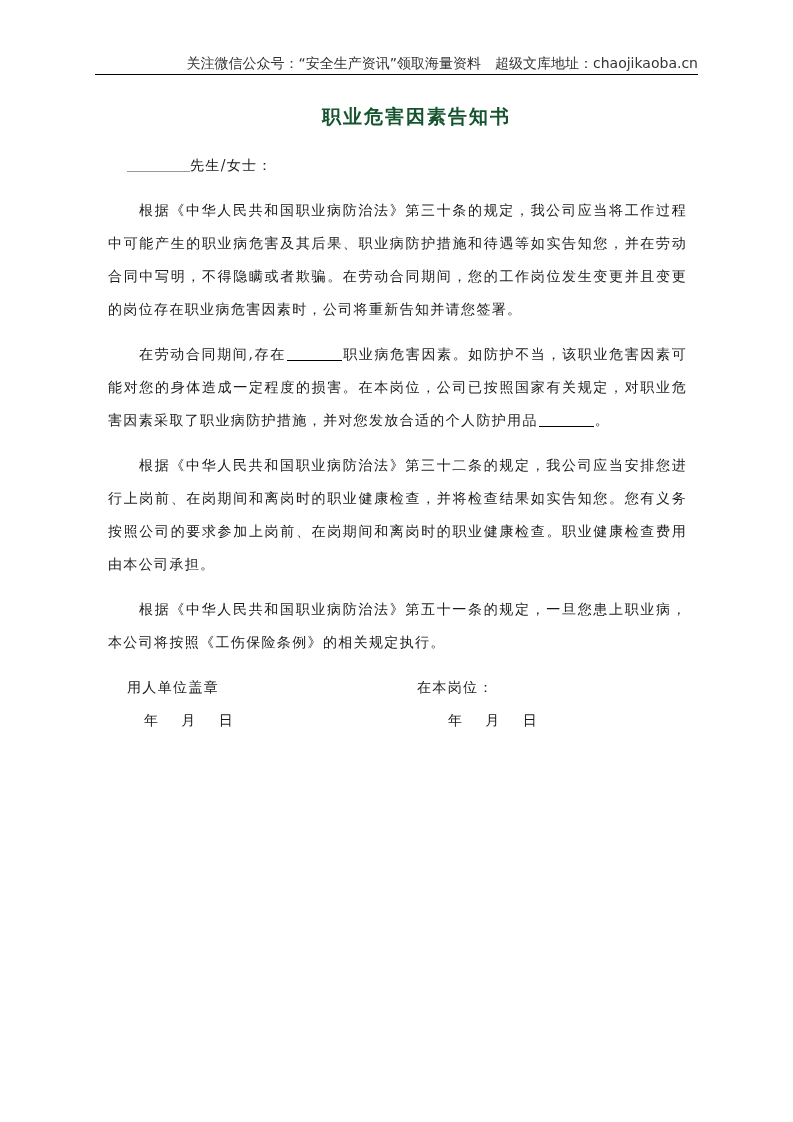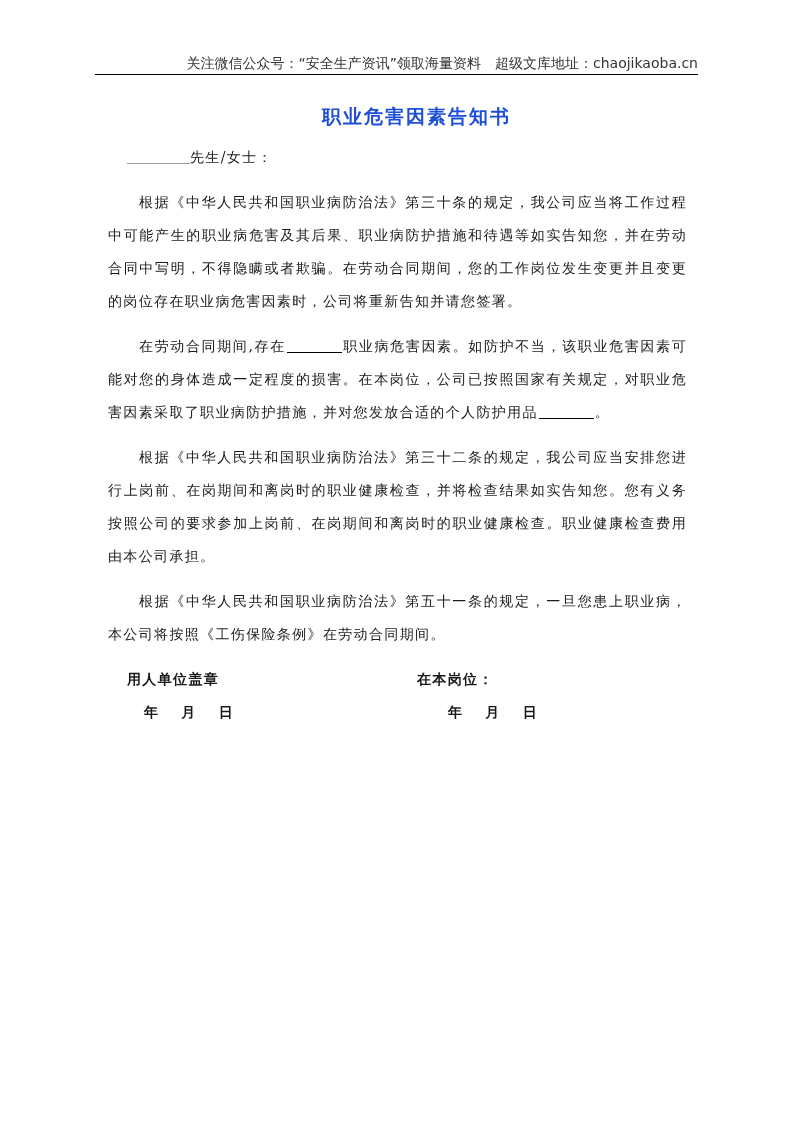--- a/index.html
+++ b/index.html
@@ -33,38 +33,38 @@
     .title {
       position: absolute;
       left: 0;
       width: 793px;
       top: 104px;
       text-align: center;
       font-family: "DejaVu Sans", "Liberation Sans", sans-serif;
       font-weight: bold;
       font-size: 19px;
       letter-spacing: 2px;
-      color: #1d4ed8;
+      color: #14532d;
       padding-left: 40px;
       box-sizing: border-box;
     }
     .body {
       position: absolute;
       left: 96px;
       top: 137px;
       width: 603px;
       font-size: 14px;
       line-height: 33px;
       letter-spacing: 1.35px;
       text-align: justify;
     }
     .greeting {
       padding-left: 31px;
       height: 33px;
-      margin-top: 4px;
+      margin-top: 12px;
     }
     .blank-light {
       display: inline-block;
       width: 63px;
       border-bottom: 1px solid #999;
       height: 16px;
       vertical-align: -2px;
     }
     .blank {
       display: inline-block;
@@ -77,21 +77,20 @@
     p.para {
       margin: 12px;
       text-indent: 31px;
       text-align: justify;
       text-align-last: left;
       word-break: break-all;
     }
     .sig-row {
       position: relative;
       height: 33px;
-      font-weight: bold;
     }
     .sig-left { position: absolute; left: 31px; }
     .sig-right { position: absolute; left: 321px; }
     .date-left { position: absolute; left: 48px; }
     .date-right { position: absolute; left: 352px; }
     .date span { display: inline-block; }
     .date .unit { margin-right: 22px; }
   </style>
 </head>
 <body>
@@ -107,21 +106,21 @@
     <span class="blank-light"></span><span>先生/女士：</span>
   </div>
 
   <p class="para">根据《中华人民共和国职业病防治法》第三十条的规定，我公司应当将工作过程中可能产生的职业病危害及其后果、职业病防护措施和待遇等如实告知您，并在劳动合同中写明，不得隐瞒或者欺骗。在劳动合同期间，您的工作岗位发生变更并且变更的岗位存在职业病危害因素时，公司将重新告知并请您签署。</p>
 
   <p class="para"><span>在劳动合同期间,存在</span><span class="blank"></span><span>职业病危害因素。如防护不当，该职业危害因素可能对您的身体造成一定程度的损害。在本岗位，公司已按照国家有关规定，对职业危害因素采取了职业病防护措施，并对您发放合适的个人防护用品</span><span class="blank"></span><span>。</span></p>
 
 
   <p class="para">根据《中华人民共和国职业病防治法》第三十二条的规定，我公司应当安排您进行上岗前、在岗期间和离岗时的职业健康检查，并将检查结果如实告知您。您有义务按照公司的要求参加上岗前、在岗期间和离岗时的职业健康检查。职业健康检查费用由本公司承担。</p>
 
-  <p class="para">根据《中华人民共和国职业病防治法》第五十一条的规定，一旦您患上职业病，本公司将按照《工伤保险条例》在劳动合同期间。</p>
+  <p class="para">根据《中华人民共和国职业病防治法》第五十一条的规定，一旦您患上职业病，本公司将按照《工伤保险条例》的相关规定执行。</p>
 
 
 
   <div class="sig-row">
     <span class="sig-left">用人单位盖章</span>
     <span class="sig-right">在本岗位：</span>
   </div>
   <div class="sig-row">
     <span class="date date-left">
       <span class="unit">年</span><span class="unit">月</span><span>日</span>

